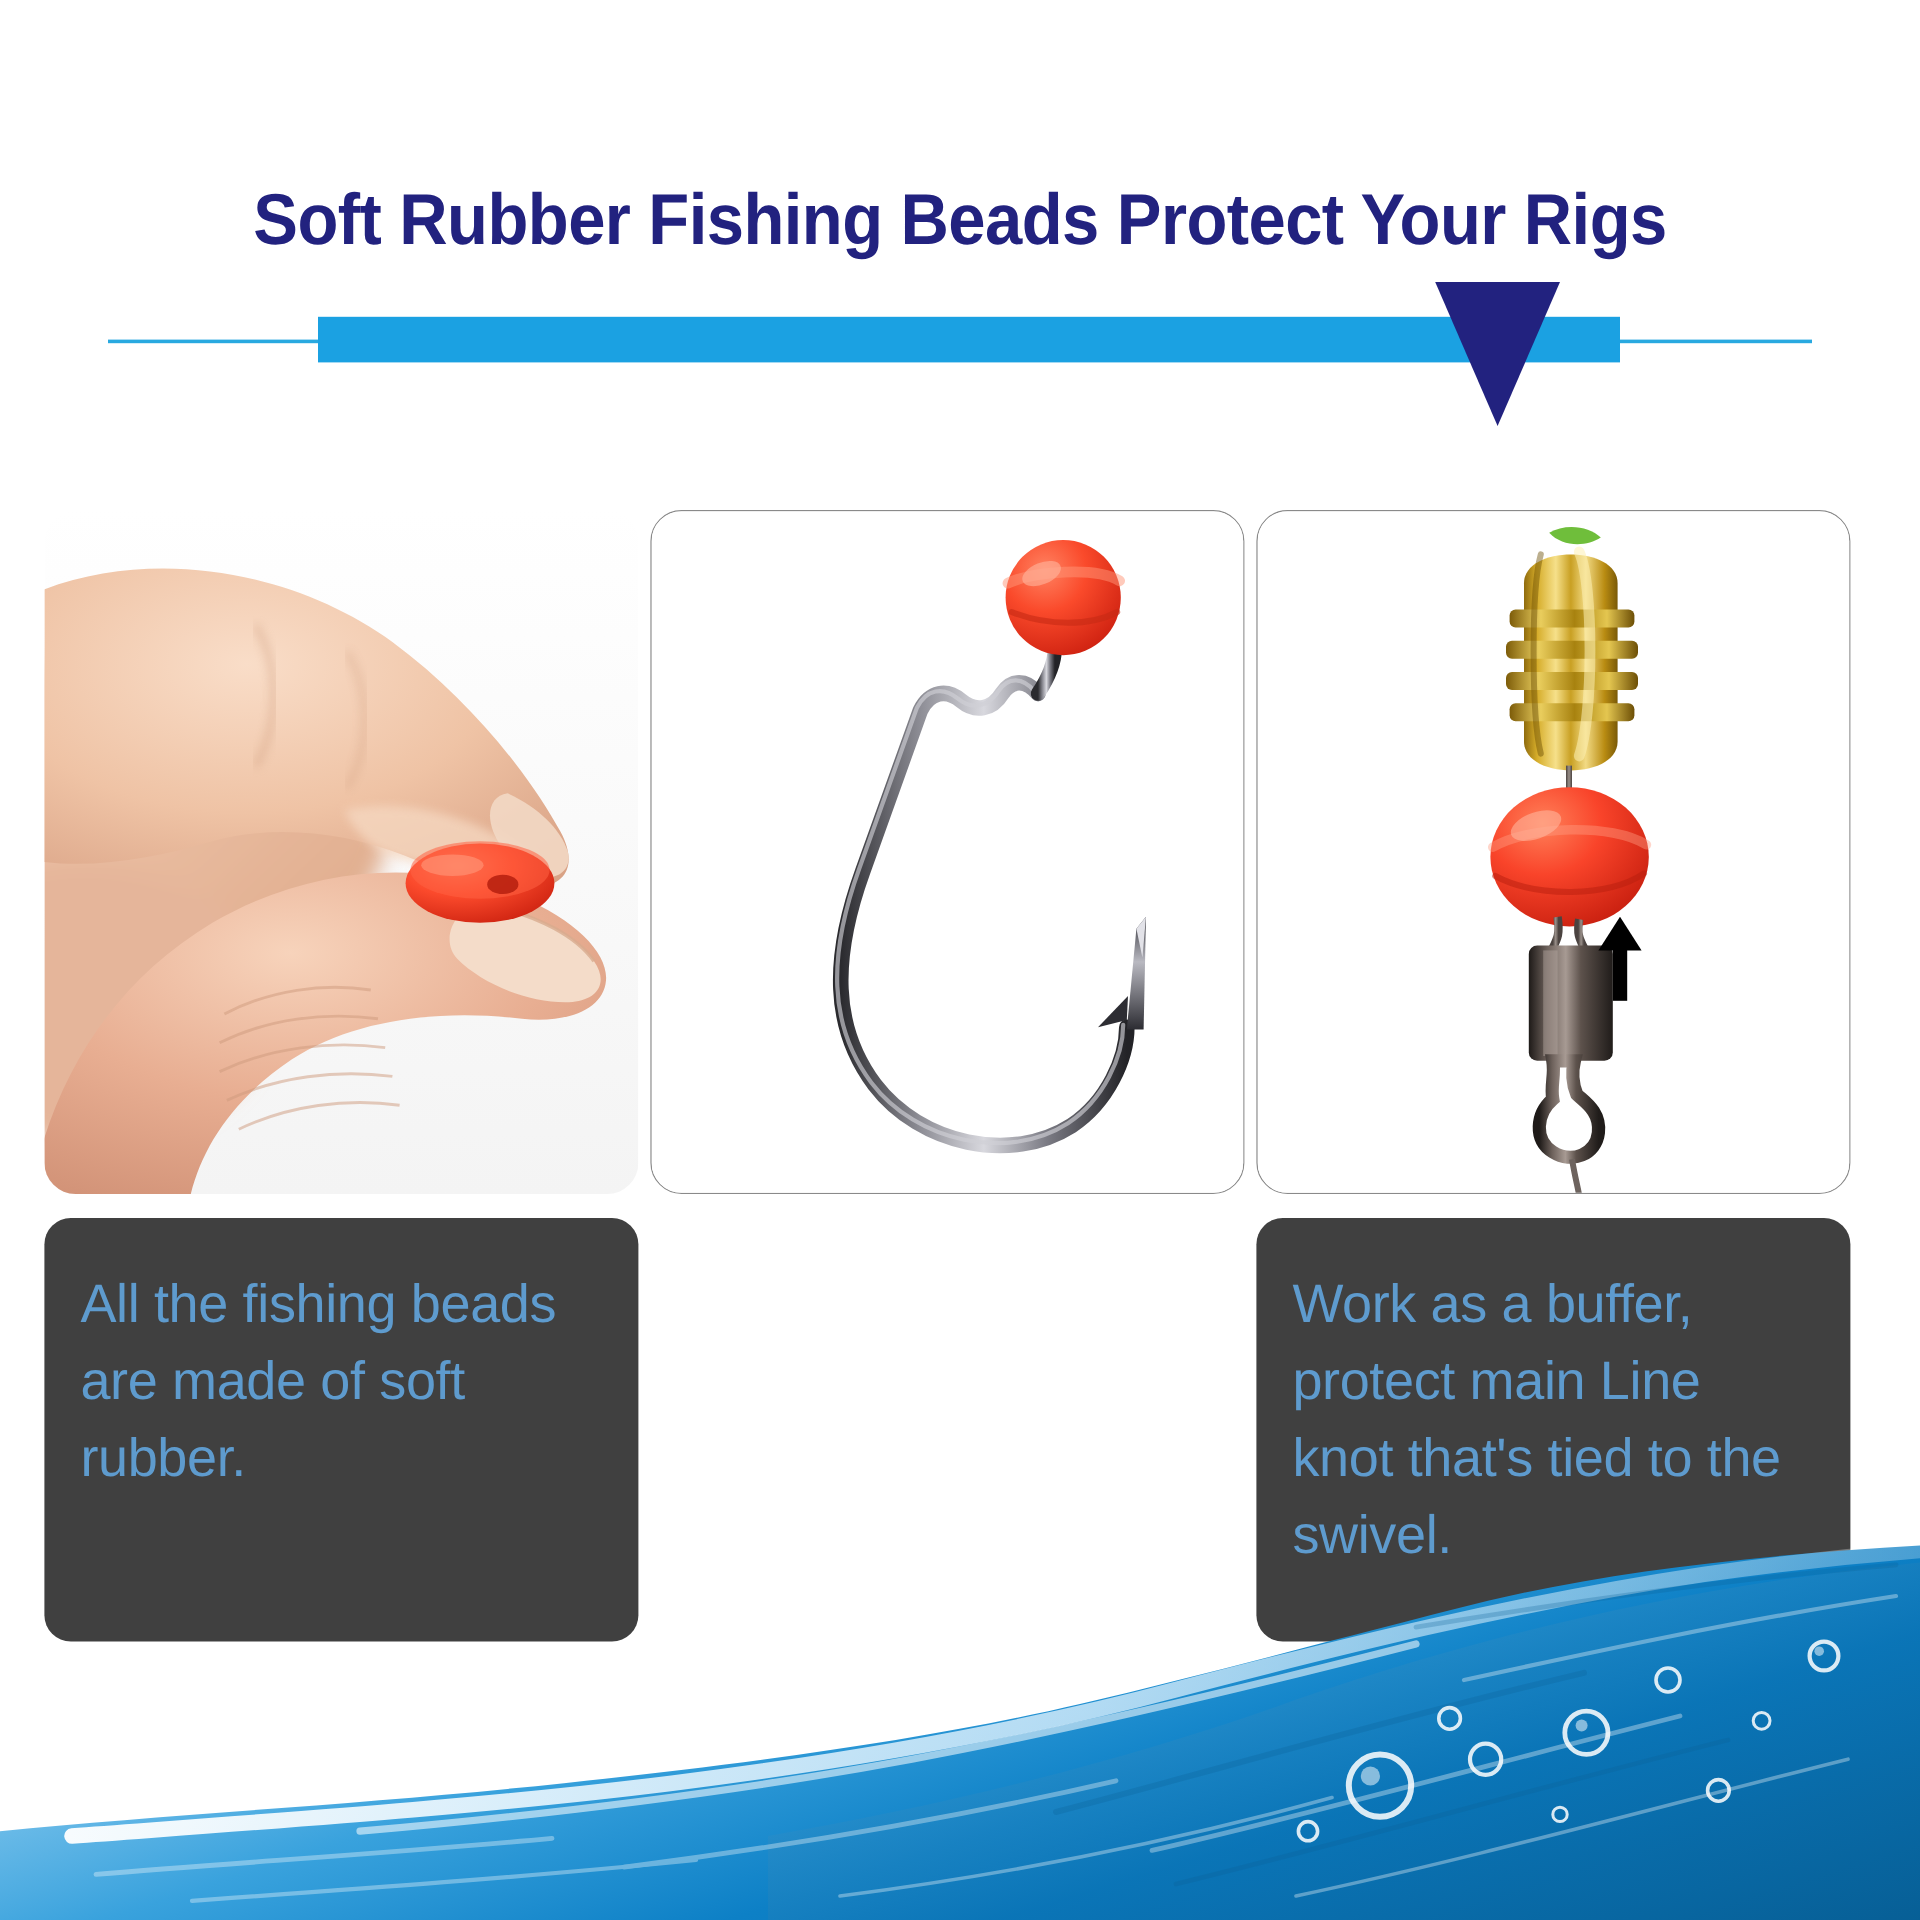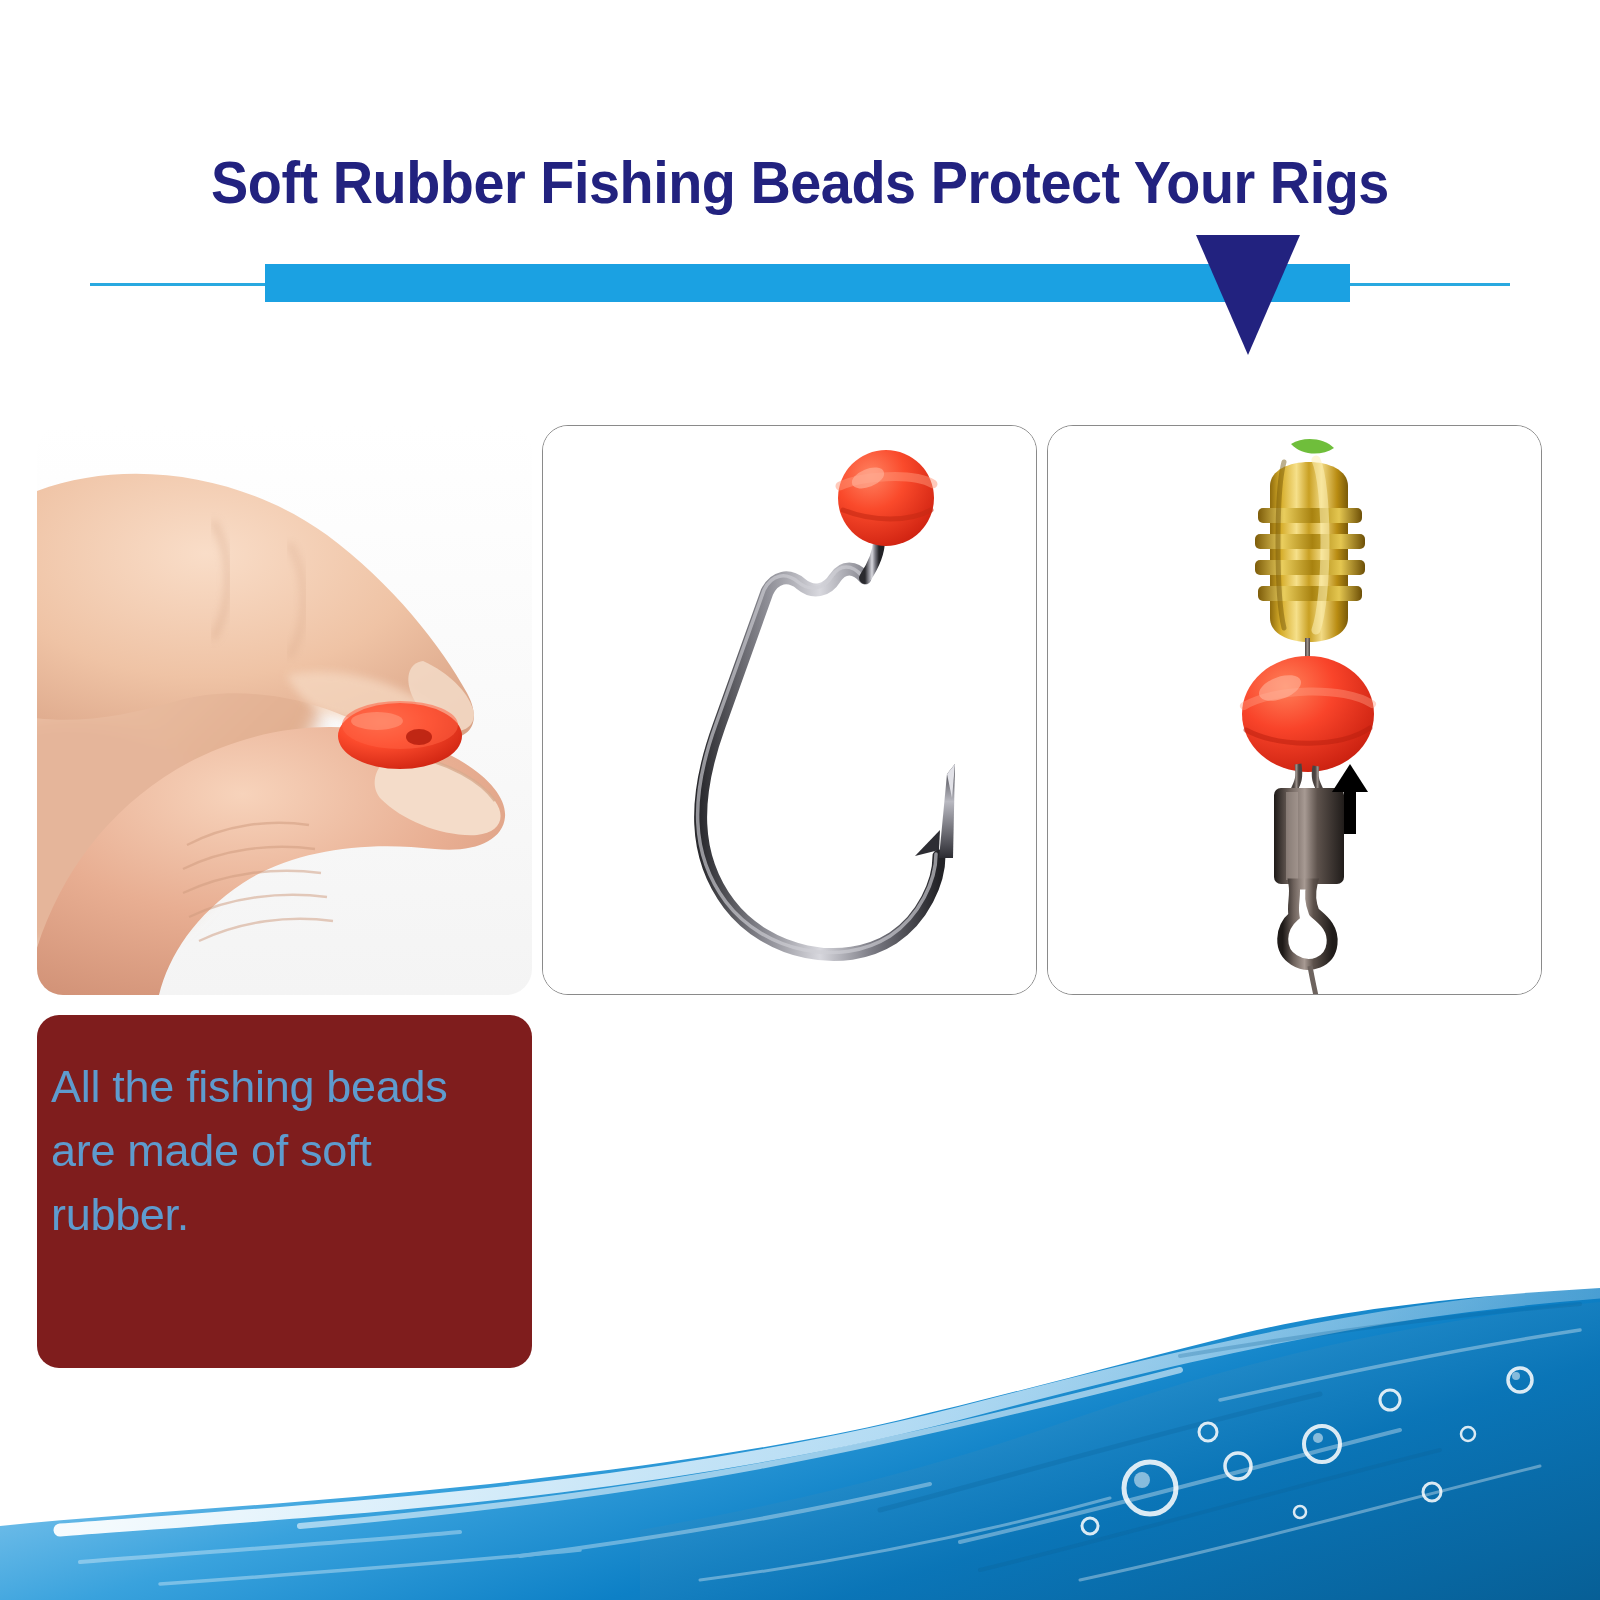--- a/index.html
+++ b/index.html
@@ -98,23 +98,23 @@
     box-sizing: border-box;
   }
 
   .caption {
     position: absolute;
     left: 0;
     top: 590px;
     width: 495px;
     height: 353px;
     box-sizing: border-box;
-    background: #7f1d1d;
+    background: #404040;
     border-radius: 22px;
-    padding: 40px 36px 0 14px;
+    padding: 40px 36px 0 30px;
     color: #5e9bce;
     font-family: "Liberation Sans", sans-serif;
     font-size: 45px;
     line-height: 1.42;
     font-weight: 400;
     letter-spacing: -0.3px;
   }
 
   
   .fingers-svg { position: absolute; left: 0; top: 0; }
@@ -373,20 +373,21 @@
           <path d="M262,540 C264,552 266,560 268,570" stroke="#6d635e" stroke-width="5" fill="none"></path>
         </g>
 
         <g>
           <rect x="296" y="362" width="12" height="46" fill="#000000"></rect>
           <path d="M284,366 L302,338 L320,366 Z" fill="#000000"></path>
         </g>
       </svg>
     </div>
 
+    <div class="caption">Work as a buffer, protect main Line knot that's tied to the swivel.</div>
   </div>
 
 </div>
 
 <svg class="water" viewBox="0 0 1600 320" preserveAspectRatio="none">
   <defs>
     <linearGradient id="waterMain" x1="0" y1="0" x2="1" y2="0.6">
       <stop offset="0%" stop-color="#bfe2f7"></stop>
       <stop offset="22%" stop-color="#8fcdf0"></stop>
       <stop offset="48%" stop-color="#39a2dd"></stop>

